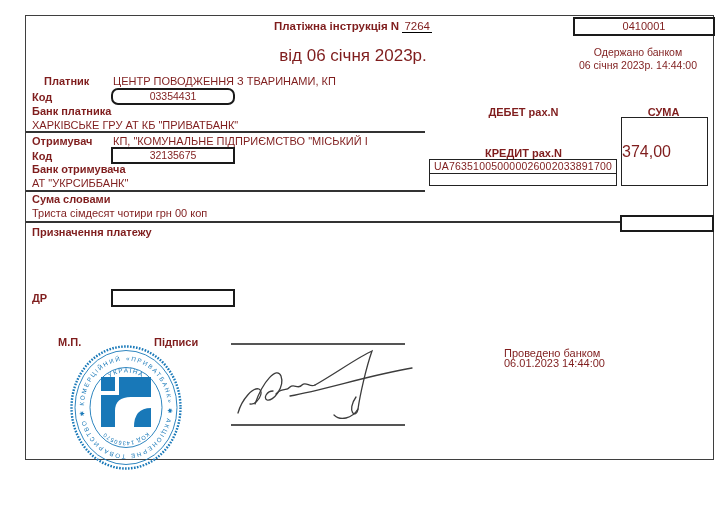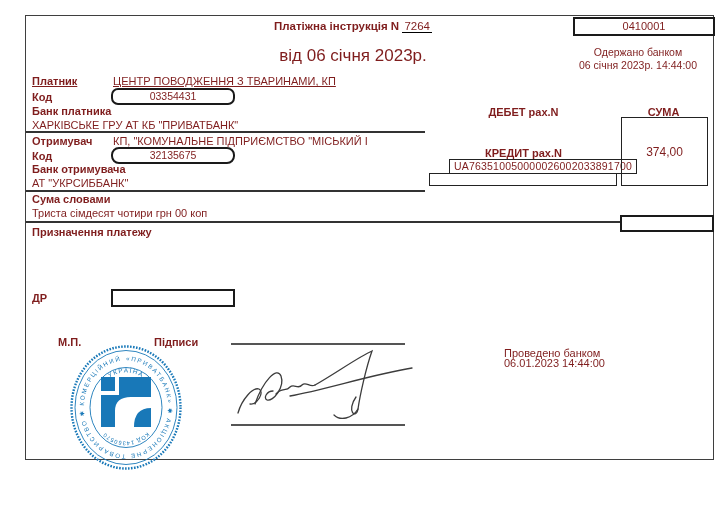--- a/index.html
+++ b/index.html
@@ -17,21 +17,21 @@
   .recv2{left:556px;top:59px;width:148px;text-align:center;font-size:10.5px;}
   .lbl{font-size:11px;font-weight:bold;white-space:nowrap;}
   .val{font-size:11px;white-space:nowrap;}
   .codebox{width:120px;height:13px;border:2px solid #1a1a1a;text-align:center;
            font-size:10.5px;line-height:13px;}
   .sep{height:2px;background:#333;}
   .acct-hdr{width:189px;text-align:center;font-size:11px;font-weight:bold;}
   .acctbox{width:186px;height:13px;border:1.5px solid #222;text-align:center;
            font-size:10.5px;line-height:13px;letter-spacing:0.2px;}
   .sumbox{left:613px;top:117px;width:85px;height:67px;border:1.5px solid #222;
-          display:flex;align-items:center;justify-content:center;font-size:12px;}
+          display:flex;align-items:center;justify-content:flex-start;font-size:16px;}
   .purposebox{left:612px;top:215px;width:90px;height:13px;border:2px solid #1a1a1a;}
   .purpose-text{left:24px;top:238px;width:650px;font-size:10.5px;line-height:10.5px;}
   .drbox{left:103px;top:289px;width:120px;height:14px;border:2px solid #1a1a1a;}
   .sigline{width:174px;height:2px;background:#555;}
   .processed{left:496px;width:120px;text-align:left;font-size:11px;font-weight:normal;line-height:10px;}
   .stamp{left:61px;top:345px;width:114px;height:126px;z-index:5;}
   .signature{left:224px;top:347px;width:186px;height:80px;z-index:4;}
 </style>
 </head>
 <body>
@@ -42,40 +42,40 @@
 
   <div class="abs title-row">
     <span class="b">Платіжна інструкція N</span>
     <span class="docnum">7264</span>
   </div>
   <div class="abs numbox">0410001</div>
   <div class="abs dateline">від 06 січня 2023р.</div>
   <div class="abs recv">Одержано банком</div>
   <div class="abs recv2">06 січня 2023р. 14:44:00</div>
 
-  <div class="abs lbl" style="left:24px;top:75px;text-decoration:underline;">Платник</div>
-  <div class="abs val" style="left:105px;top:75px;text-decoration:underline;">ЦЕНТР ПОВОДЖЕННЯ З ТВАРИНАМИ, КП</div>
+  <div class="abs lbl" style="left:36px;top:75px;">Платник</div>
+  <div class="abs val" style="left:105px;top:75px;">ЦЕНТР ПОВОДЖЕННЯ З ТВАРИНАМИ, КП</div>
   <div class="abs lbl" style="left:24px;top:91px;">Код</div>
   <div class="abs codebox" style="left:103px;top:88px;border-radius:7px;">03354431</div>
   <div class="abs lbl" style="left:24px;top:105px;">Банк платника</div>
   <div class="abs val" style="left:24px;top:119px;">ХАРКІВСЬКЕ ГРУ АТ КБ "ПРИВАТБАНК"</div>
   <div class="abs sep" style="left:18px;top:131px;width:399px;"></div>
 
   <div class="abs lbl" style="left:24px;top:135px;">Отримувач</div>
   <div class="abs val" style="left:105px;top:135px;">КП, "КОМУНАЛЬНЕ ПІДПРИЄМСТВО "МІСЬКИЙ І</div>
   <div class="abs lbl" style="left:24px;top:150px;">Код</div>
-  <div class="abs codebox" style="left:103px;top:147px;border-radius:8px;">32135675</div>
+  <div class="abs codebox" style="left:103px;top:147px;">32135675</div>
   <div class="abs lbl" style="left:24px;top:163px;">Банк отримувача</div>
   <div class="abs val" style="left:24px;top:177px;">АТ "УКРСИББАНК"</div>
   <div class="abs sep" style="left:18px;top:190px;width:399px;"></div>
 
   <div class="abs acct-hdr" style="left:421px;top:106px;">ДЕБЕТ рах.N</div>
   <div class="abs acct-hdr" style="left:613px;top:106px;width:85px;">СУМА</div>
   <div class="abs acct-hdr" style="left:421px;top:147px;">КРЕДИТ рах.N</div>
-  <div class="abs acctbox" style="left:441px;top:159px;">UA763510050000026002033891700</div>
+  <div class="abs acctbox" style="left:421px;top:159px;">UA763510050000026002033891700</div>
   <div class="abs acctbox" style="left:421px;top:173px;height:11px;"></div>
   <div class="abs sumbox">
     <span>374,00</span>
   </div>
 
   <div class="abs lbl" style="left:24px;top:193px;">Сума словами</div>
   <div class="abs val" style="left:24px;top:207px;">Триста сімдесят чотири грн 00 коп</div>
   <div class="abs sep" style="left:18px;top:221px;width:594px;"></div>
 
   <div class="abs purposebox"></div>

